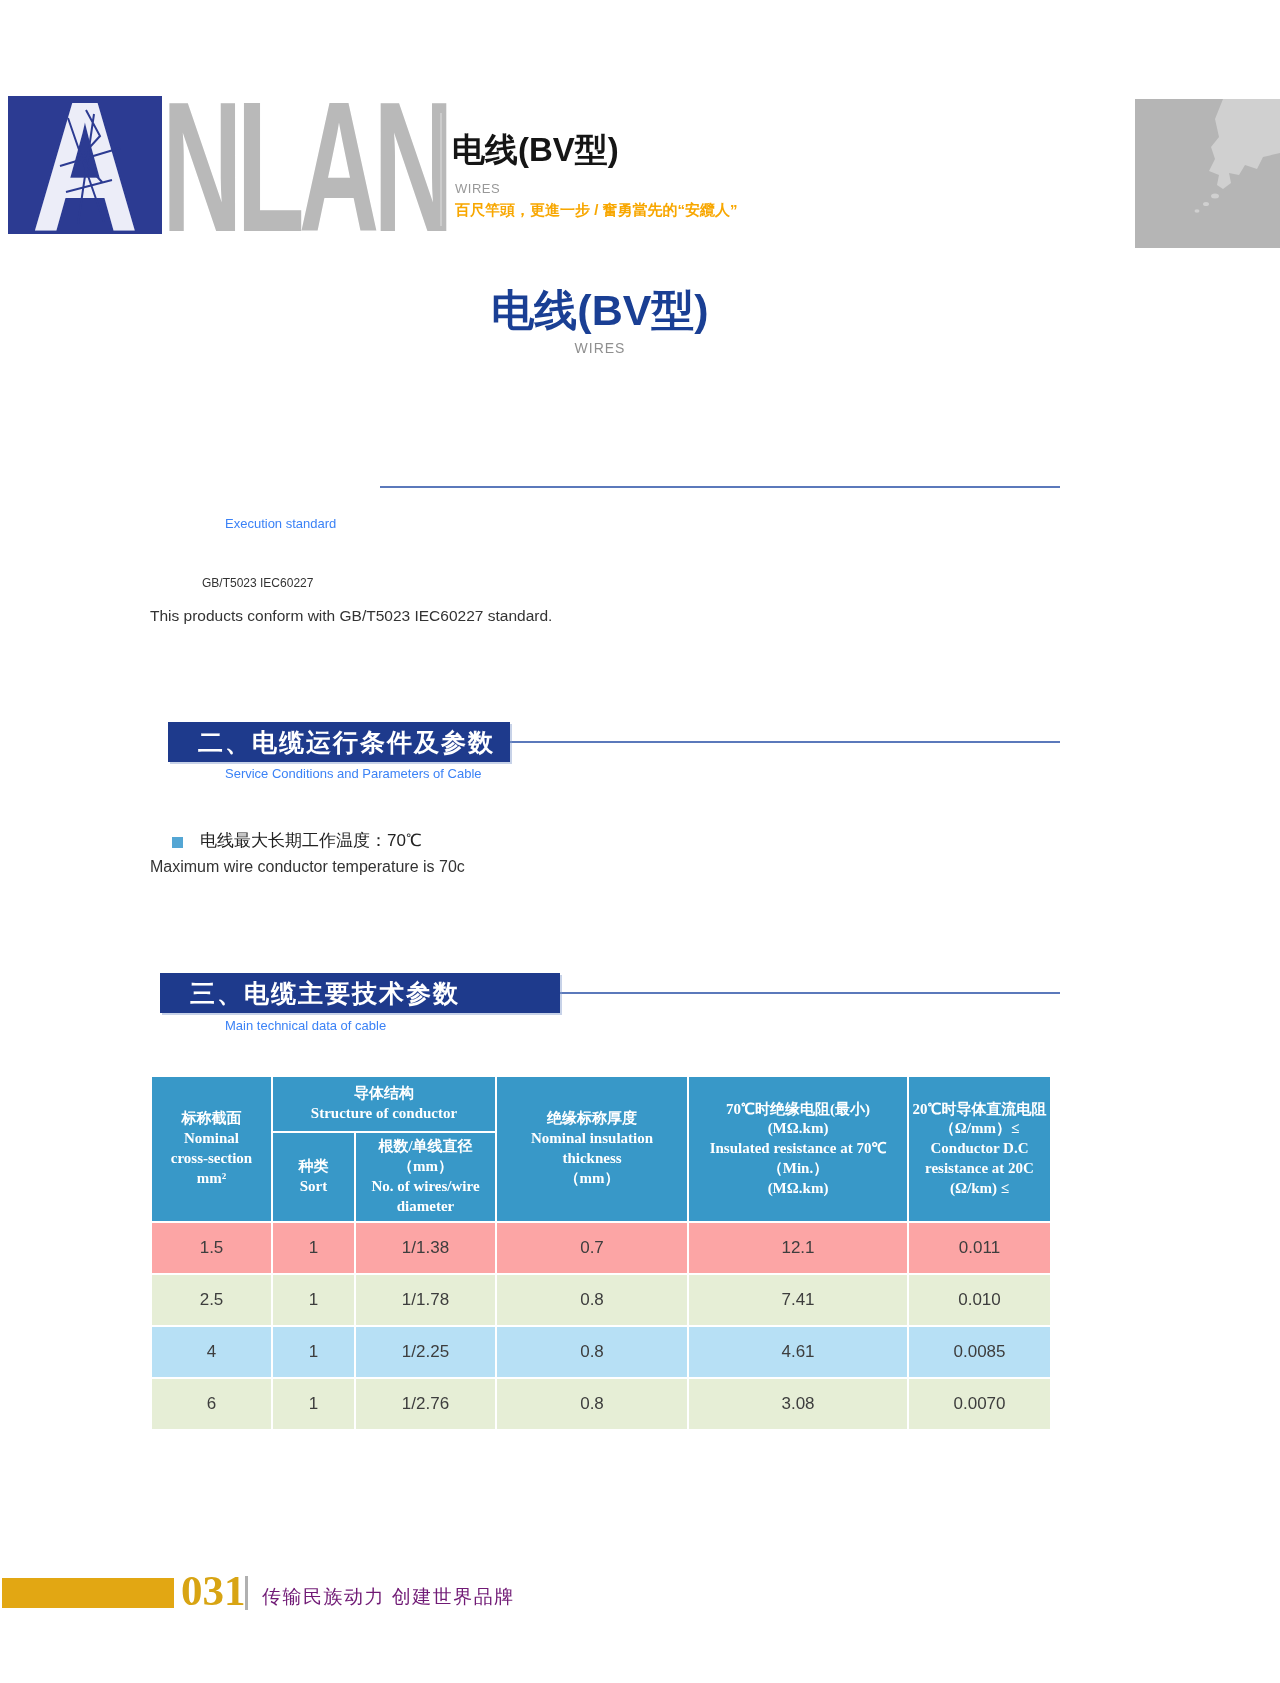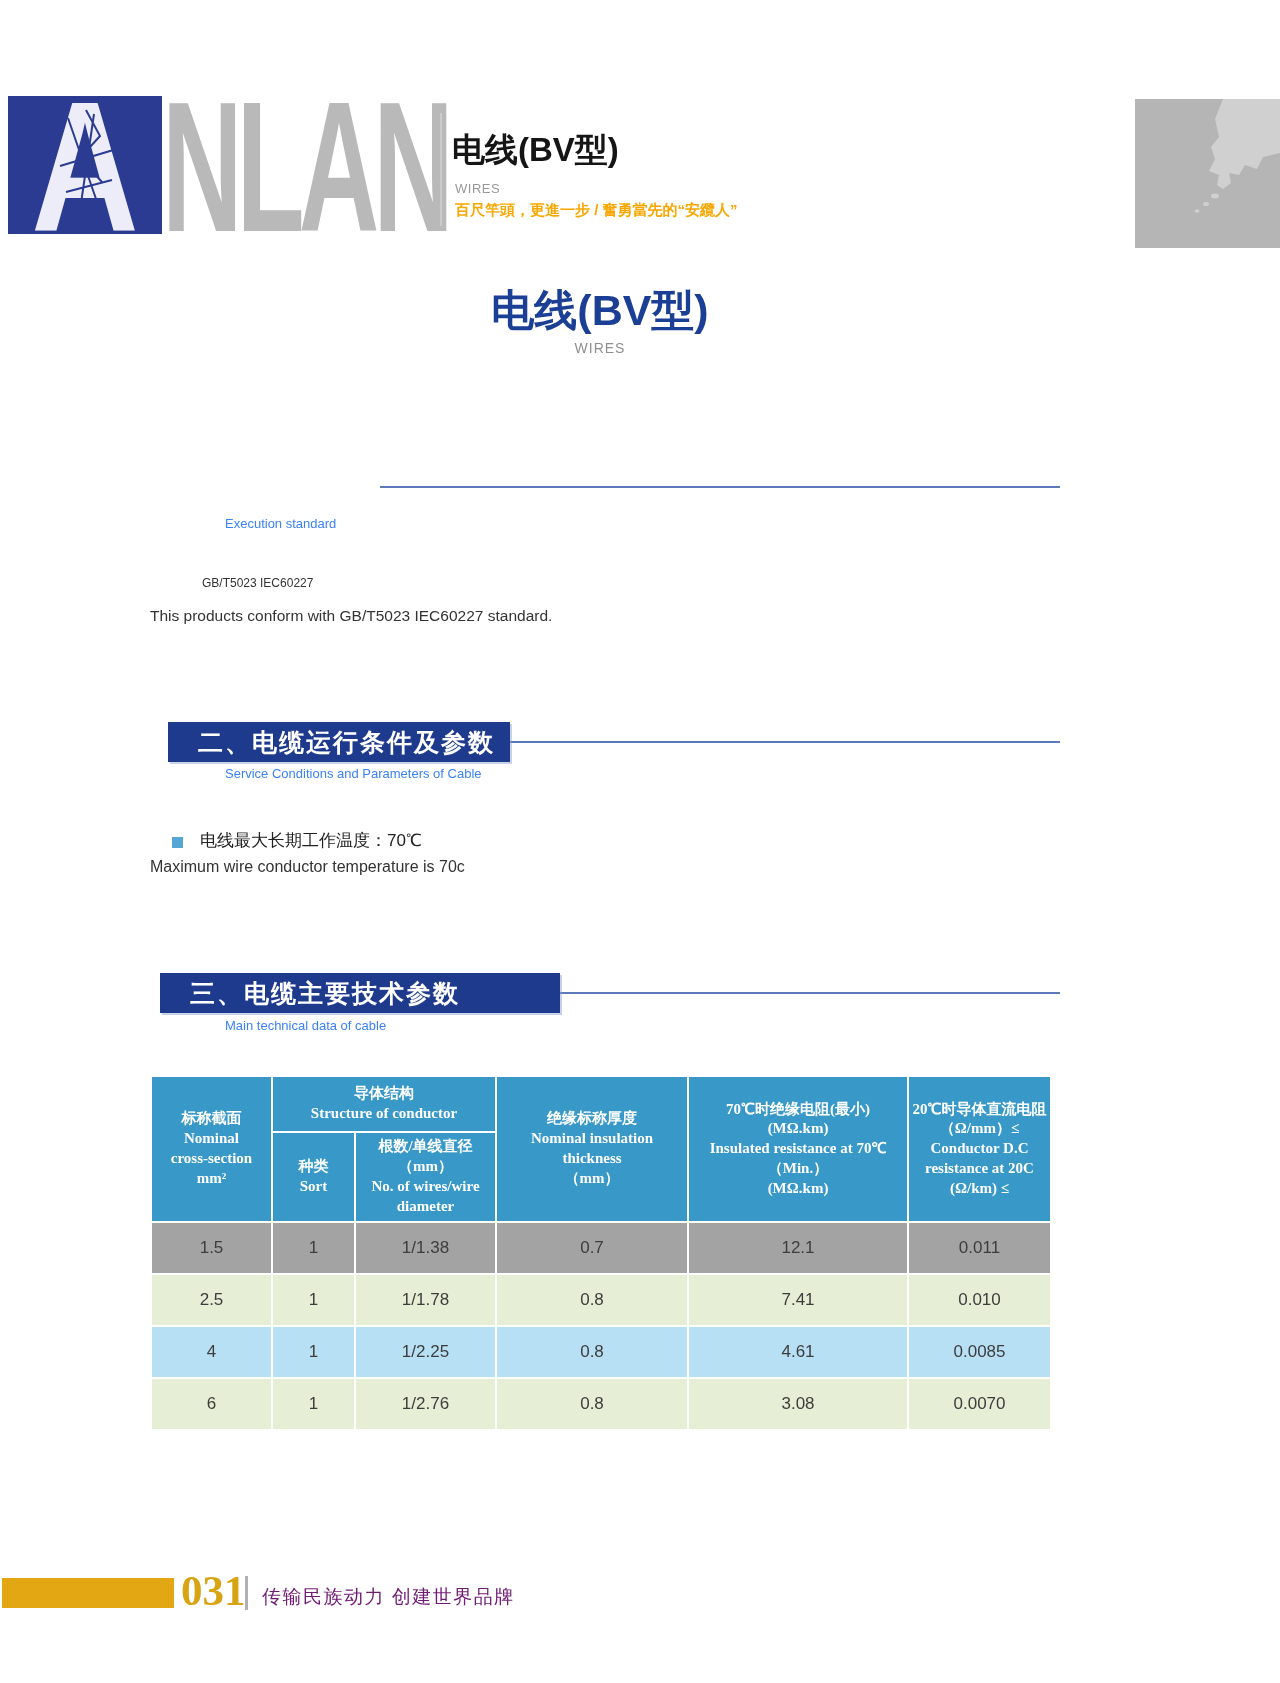--- a/index.html
+++ b/index.html
@@ -36,21 +36,21 @@
   .bullet-sq{position:absolute;width:11px;height:11px;background:#54a6d4;}
 
   
   .spec-table{position:absolute;left:150px;top:1075px;border-collapse:separate;border-spacing:2px;}
   .spec-table th{background:#3898c8;color:#ffffff;font-family:"Liberation Serif",serif;
                  font-weight:700;font-size:15px;line-height:1.32;white-space:pre-line;
                  text-align:center;vertical-align:middle;padding:2px;}
   .spec-table tr.h1 th{height:50px;margin-top:20px;}
   .spec-table tr.h2 th{height:84px;}
   .spec-table td{text-align:center;font-size:17px;color:#3d3d3d;height:48px;}
-  .row-b1 td{background:#a3a3a3;}
+  .row-b1 td{background:#fca5a5;}
   .row-g td{background:#e6eed6;}
   .row-b2 td{background:#b7e0f5;}
 
   
   .footer-bar{position:absolute;left:2px;top:1578px;width:172px;height:30px;background:#e2a713;}
   .footer-num{position:absolute;left:181px;top:1566px;font-family:"Liberation Serif",serif;
               font-weight:700;font-size:43px;color:#d8a413;}
   .footer-divider{position:absolute;left:245px;top:1576px;width:3px;height:34px;background:#b0b0b0;}
   .footer-slogan{position:absolute;left:262px;top:1584px;font-size:19px;color:#701a75;letter-spacing:1.5px;}
 </style>

